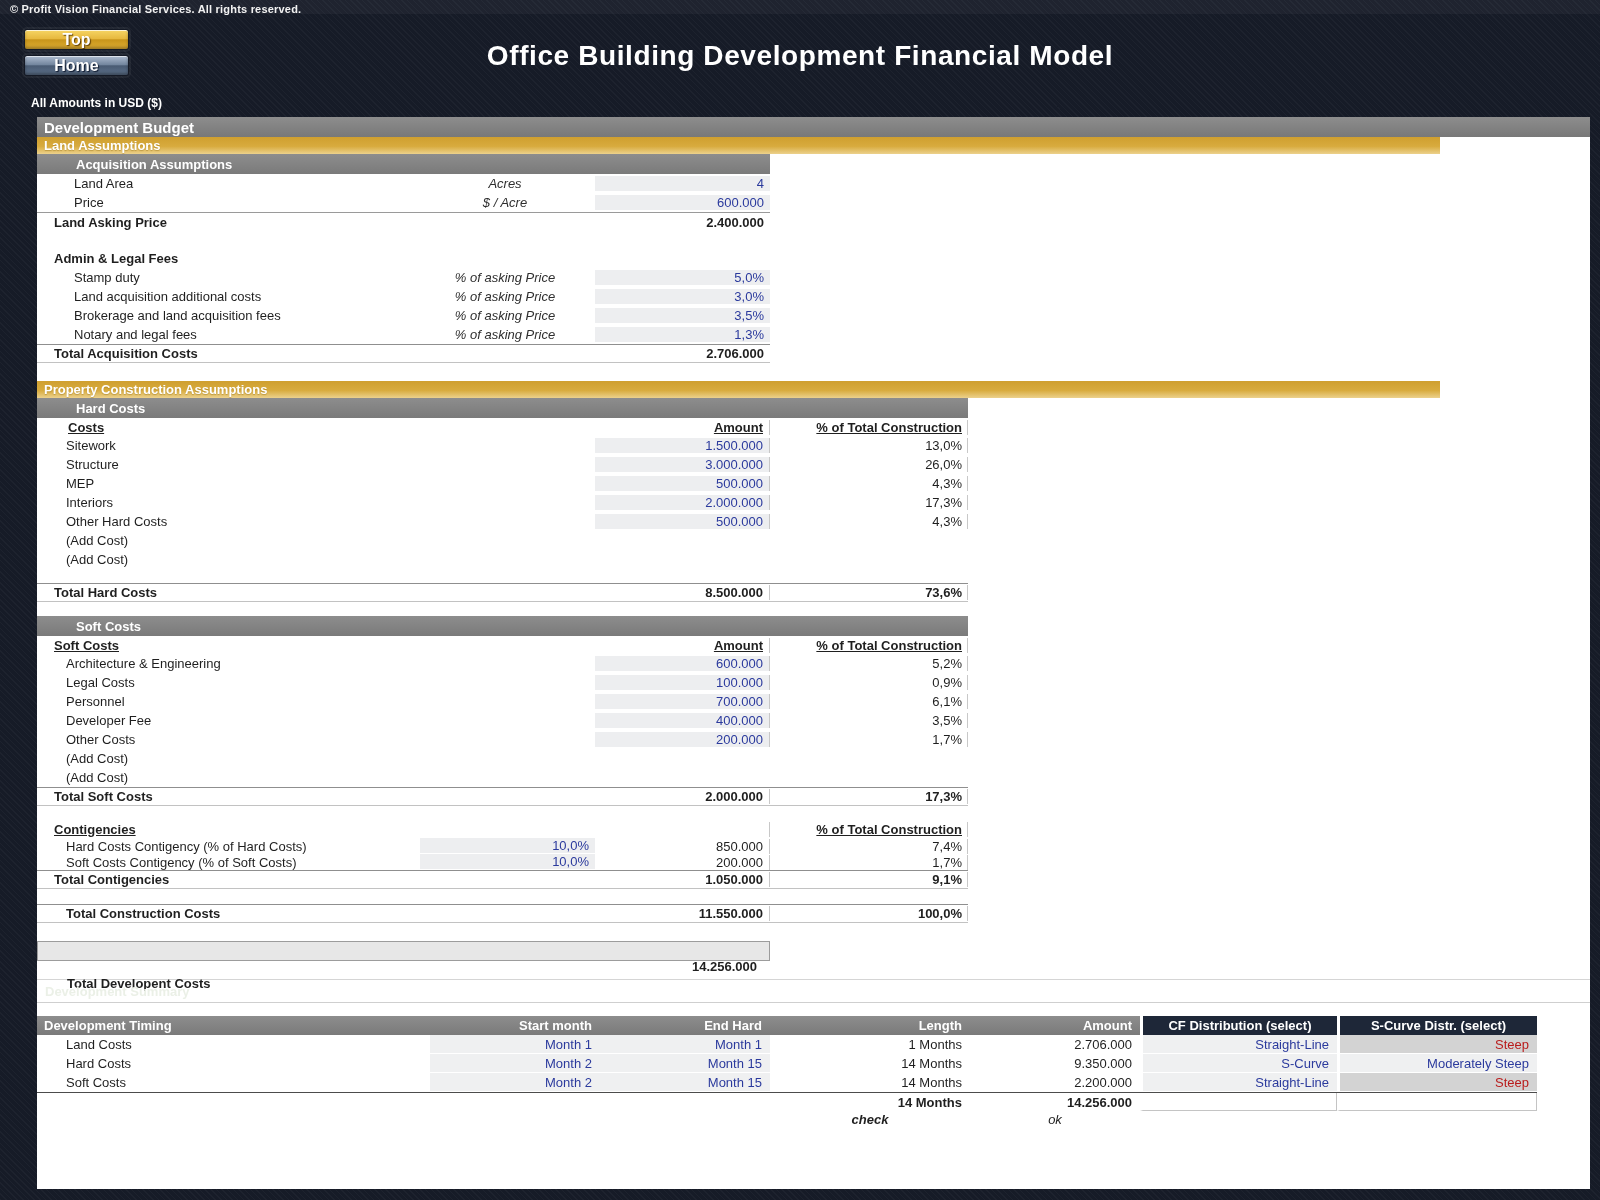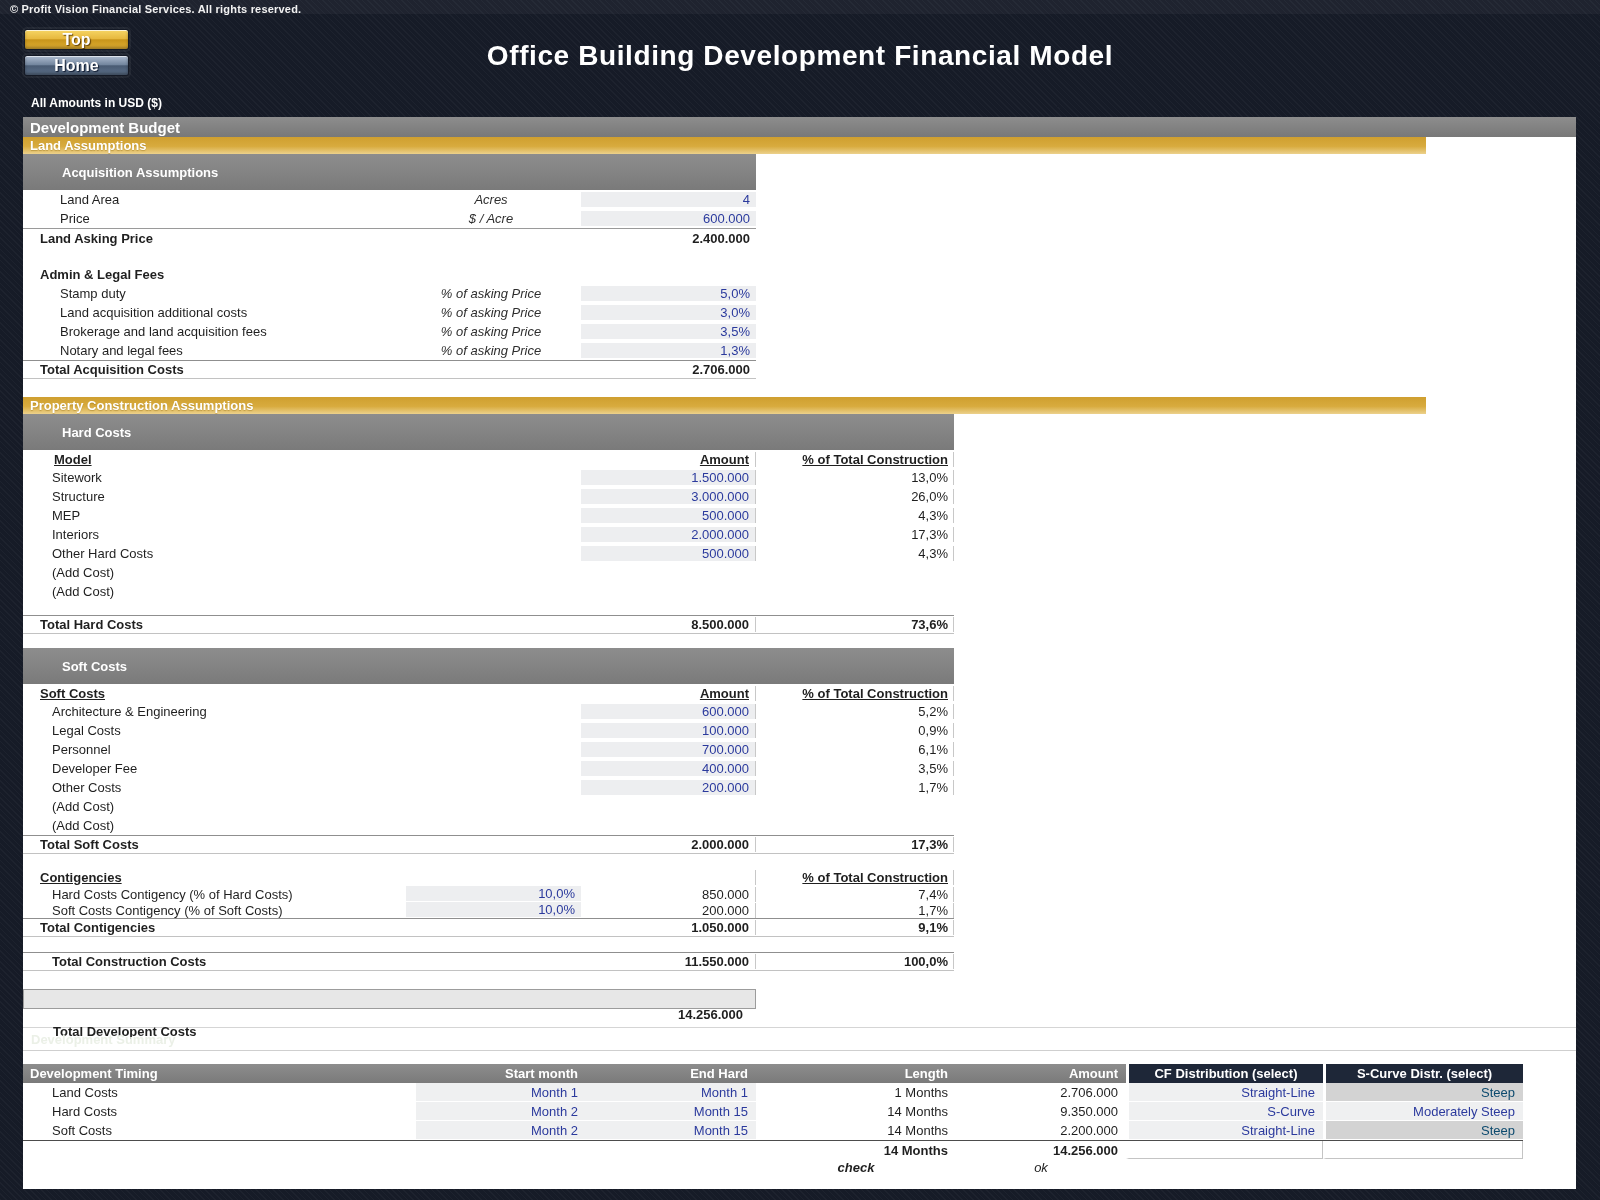--- a/index.html
+++ b/index.html
@@ -22,27 +22,27 @@
     text-shadow:1px 1px 1px rgba(80,50,0,.9); }
   .btn-home { top:55px;
     background:linear-gradient(180deg,#aebcd0 0%,#74879f 45%,#495b73 52%,#5d718b 100%);
     border:1px solid #141925; box-shadow:inset 0 1px 0 rgba(255,255,255,.6), inset 0 -2px 3px rgba(0,0,0,.35), 0 0 0 2px rgba(255,255,255,.06);
     text-shadow:1px 1px 1px rgba(0,10,30,.85); }
   .main-title { position:absolute; top:40px; left:0; width:1600px; text-align:center;
     color:#fff; font-size:28px; font-weight:600; letter-spacing:.6px; }
   .amounts-note { position:absolute; top:96px; left:31px; color:#fff; font-size:12px; font-weight:bold; }
 
   
-  .content { position:absolute; left:23px; top:117px; width:1553px; height:1072px; background:#fff; font-size:13px; }
+  .content { position:absolute; left:37px; top:117px; width:1553px; height:1072px; background:#fff; font-size:13px; }
 
   .bar { display:flex; align-items:center; color:#fff; font-weight:bold; padding-left:7px; }
   .bar-devbudget { height:20px; font-size:15px; background:linear-gradient(180deg,#8d8d8d,#787878); width:1553px; }
   .bar-gold { height:17px; font-size:13px; width:1403px;
     background:linear-gradient(180deg,#cf9f2f 0%,#d8ab3e 55%,#ecd18c 100%); text-shadow:0 1px 1px rgba(120,85,0,.35); }
-  .bar-gray { height:36px; font-size:13px; background:linear-gradient(180deg,#8d8d8d,#7a7a7a);padding-left:39px; }
+  .bar-gray { height:20px; font-size:13px; background:linear-gradient(180deg,#8d8d8d,#7a7a7a);padding-left:39px; }
   .w-acq { width:733px; }
   .w-cost { width:931px; }
 
   .r { display:grid; align-items:center; height:19px; }
   .acq-grid { grid-template-columns:378px 180px 175px; width:733px; }
   .cost-grid { grid-template-columns:558px 174px 199px; width:931px; }
   .cont-grid { grid-template-columns:383px 175px 174px 199px; width:931px; }
 
   .lbl { padding-left:37px; }
   .lbl2 { padding-left:29px; }
@@ -66,21 +66,21 @@
   .tim-head { height:19px; }
   .tim-head > div { height:19px; display:flex; align-items:center; }
   .th-gray { background:linear-gradient(180deg,#8d8d8d,#7a7a7a); color:#fff; font-weight:bold; }
   .th-navy { background:#1e2738; color:#fff; font-weight:bold; justify-content:center; border-left:3px solid #fff; }
   .th-right { justify-content:flex-end; padding-right:8px; }
   .tim-row { height:19px; }
   .tim-row > div { height:19px; display:flex; align-items:center; justify-content:flex-end; padding-right:8px; }
   .tim-label { justify-content:flex-start !important; padding-left:29px; }
   .cell-input { background:#eff0f1; color:#2b3a9d; border-bottom:1px solid #fff; }
   .cell-cf { background:#eff0f1; color:#2b3a9d; border-left:3px solid #fff; border-bottom:1px solid #fff; }
-  .cell-sc-off { background:#d3d3d3; color:#0c4a6e; border-left:3px solid #fff; border-bottom:1px solid #fff; }
+  .cell-sc-off { background:#d3d3d3; color:#b91c1c; border-left:3px solid #fff; border-bottom:1px solid #fff; }
   .cell-sc-on { background:#eff0f1; color:#2b3a9d; border-left:3px solid #fff; border-bottom:1px solid #fff; }
   .tim-total { height:18px; border-top:1px solid #4c4c4c; font-weight:bold; }
   .tim-total > div { height:18px; display:flex; align-items:center; justify-content:flex-end; padding-right:8px; }
   .tim-total .boxed { border:1px solid #c4c4c4; border-top:none; }
   .check-row { height:18px; font-style:italic; }
   .check-row > div { display:flex; align-items:center; justify-content:center; }
 </style>
 </head>
 <body>
 
@@ -141,21 +141,21 @@
     <div></div>
     <div class="val">2.706.000</div>
   </div>
 
   <div style="height:18px;"></div>
 
   <div class="bar bar-gold">Property Construction Assumptions</div>
   <div class="bar bar-gray w-cost">Hard Costs</div>
 
   <div class="r cost-grid" style="height:18px;">
-    <div class="hlbl">Model</div>
+    <div class="hlbl">Costs</div>
     <div class="val hdr">Amount</div>
     <div class="pct hdr">% of Total Construction</div>
   </div>
 
   <div class="r cost-grid">
     <div class="lbl2">Sitework</div>
     <div class="val input">1.500.000</div>
     <div class="pct">13,0%</div>
   </div>
   <div class="r cost-grid">

